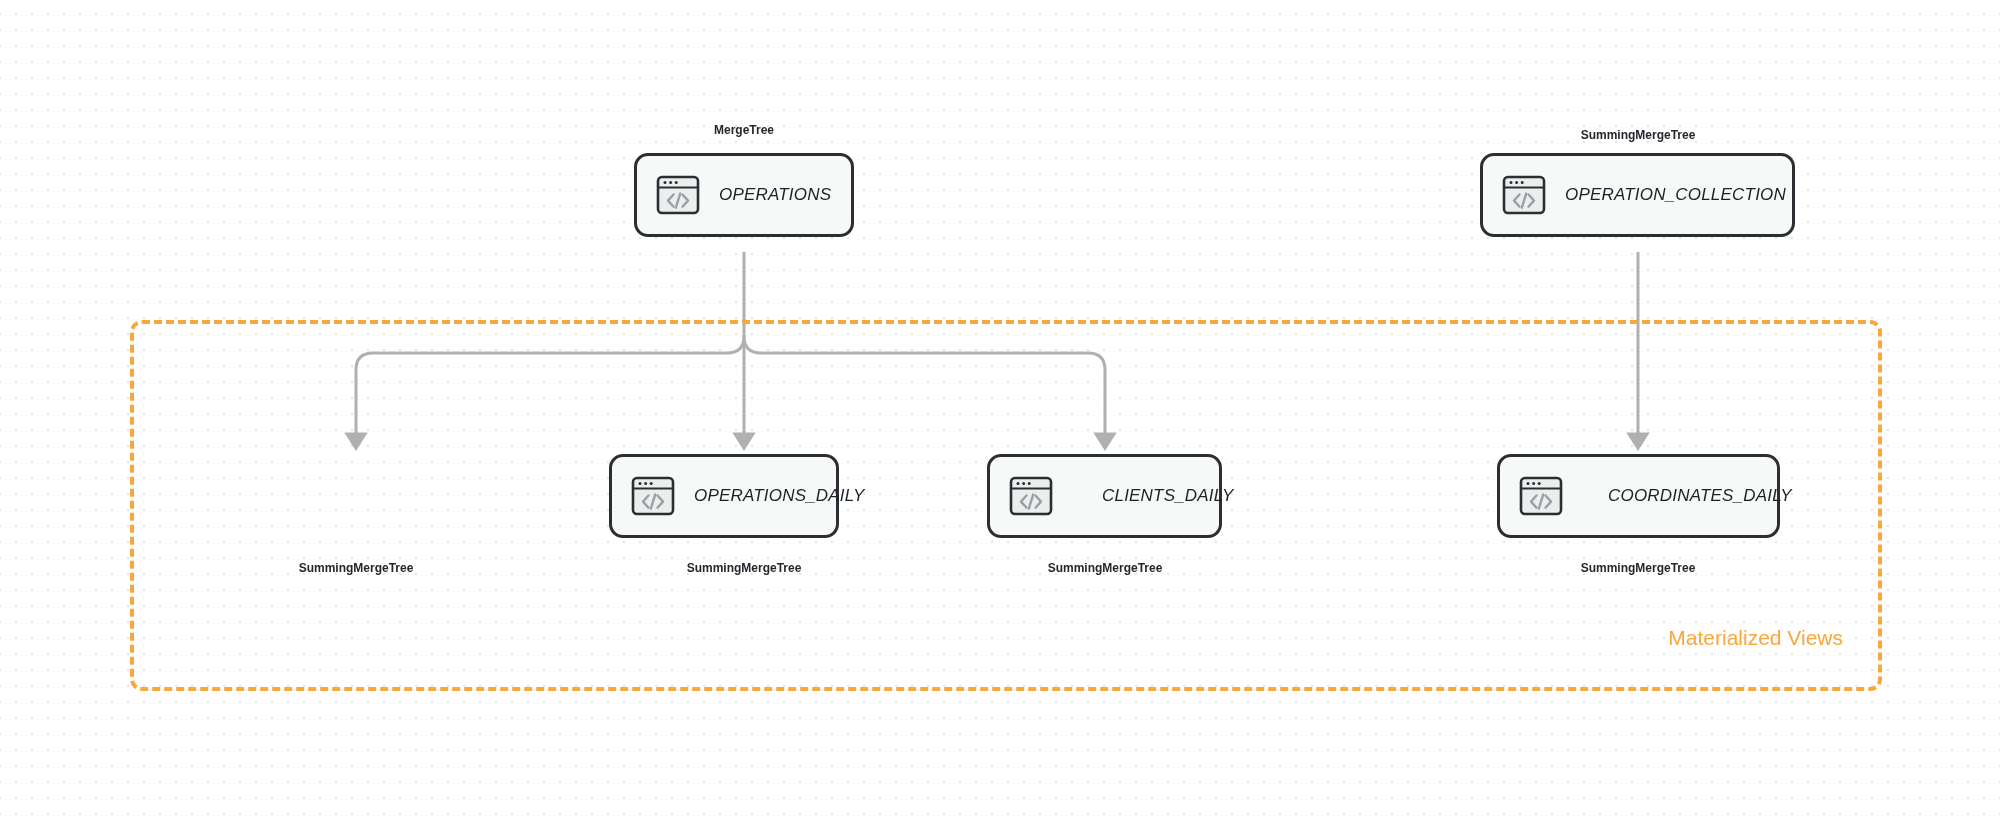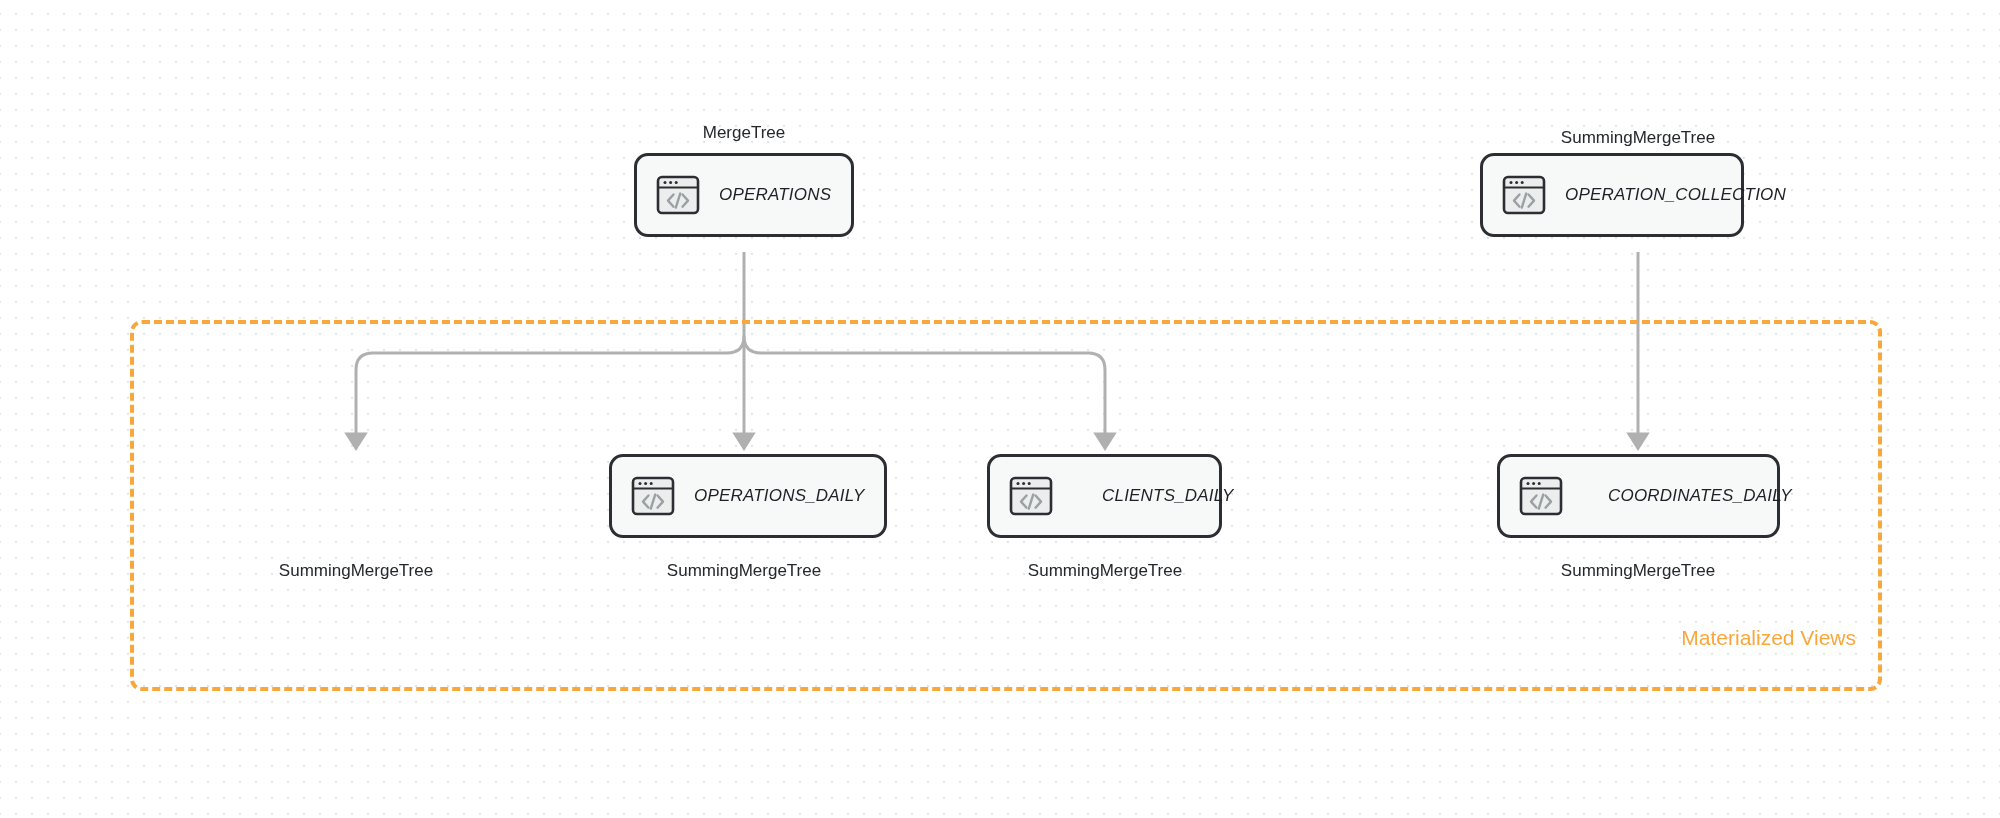--- a/index.html
+++ b/index.html
@@ -74,25 +74,26 @@
     font-size: 17px;
     color: #1d2025;
     letter-spacing: 0.2px;
     white-space: nowrap;
   }
 
   
   .engine-label {
     position: absolute;
     font-family: "Liberation Sans", sans-serif;
-    font-size: 17px;
+    font-size: 12px;
     color: #24272c;
     white-space: nowrap;
     text-align: center;
     transform: translateX(-50%);
+    font-weight: bold;
   }
 </style>
 </head>
 <body>
 
 <div id="canvas">
 
   <svg id="edges" viewBox="0 0 2000 818" xmlns="http://www.w3.org/2000/svg">
     <defs>
       <marker id="arrowhead" markerWidth="9" markerHeight="9" refX="3.2" refY="4.5" orient="auto" markerUnits="strokeWidth">
@@ -106,57 +107,57 @@
     <path d="M727,353 L373,353 Q356,353 356,370 L356,442" fill="none" stroke="#b0b0b0" stroke-width="3" marker-end="url(#arrowhead)"></path>
 
     <path d="M744,340 L744,442" fill="none" stroke="#b0b0b0" stroke-width="3" marker-end="url(#arrowhead)"></path>
 
     <path d="M761,353 L1088,353 Q1105,353 1105,370 L1105,442" fill="none" stroke="#b0b0b0" stroke-width="3" marker-end="url(#arrowhead)"></path>
 
     <path d="M1638,252 L1638,442" fill="none" stroke="#b0b0b0" stroke-width="3" marker-end="url(#arrowhead)"></path>
   </svg>
 
   <div class="mv-group" style="left:130px; top:320px; width:1752px; height:371px;"></div>
-  <div class="mv-label" style="right:144px; top:626px;text-align:right;">Materialized Views</div>
+  <div class="mv-label" style="right:157px; top:626px;text-align:right;">Materialized Views</div>
 
   <div class="engine-label" style="left:744px; top:123px;">MergeTree</div>
 
   <div class="node" style="left:634px; top:153px; width:220px;">
     <svg class="node-icon" viewBox="0 0 46 46" xmlns="http://www.w3.org/2000/svg">
       <rect x="3" y="5" width="40" height="36" rx="4" ry="4" fill="#eceded" stroke="#2b2e33" stroke-width="2.6"></rect>
       <line x1="3" y1="15.5" x2="43" y2="15.5" stroke="#2b2e33" stroke-width="2.2"></line>
       <circle cx="10" cy="10.4" r="1.5" fill="#2b2e33"></circle>
       <circle cx="15.6" cy="10.4" r="1.5" fill="#2b2e33"></circle>
       <circle cx="21.2" cy="10.4" r="1.5" fill="#2b2e33"></circle>
       <path d="M18.5 22.5 L13 28.6 L18.5 34.7" fill="none" stroke="#9aa0a6" stroke-width="2.4" stroke-linecap="round" stroke-linejoin="round"></path>
       <path d="M27.5 22.5 L33 28.6 L27.5 34.7" fill="none" stroke="#9aa0a6" stroke-width="2.4" stroke-linecap="round" stroke-linejoin="round"></path>
       <line x1="25.2" y1="21.6" x2="20.8" y2="35.6" stroke="#9aa0a6" stroke-width="2.4" stroke-linecap="round"></line>
     </svg>
     <span class="node-title">OPERATIONS</span>
   </div>
 
   <div class="engine-label" style="left:1638px; top:128px;">SummingMergeTree</div>
 
-  <div class="node" style="left:1480px; top:153px; width:264px;text-align:right;">
+  <div class="node" style="left:1480px; top:153px; width:315px;text-align:right;">
     <svg class="node-icon" viewBox="0 0 46 46" xmlns="http://www.w3.org/2000/svg">
       <rect x="3" y="5" width="40" height="36" rx="4" ry="4" fill="#eceded" stroke="#2b2e33" stroke-width="2.6"></rect>
       <line x1="3" y1="15.5" x2="43" y2="15.5" stroke="#2b2e33" stroke-width="2.2"></line>
       <circle cx="10" cy="10.4" r="1.5" fill="#2b2e33"></circle>
       <circle cx="15.6" cy="10.4" r="1.5" fill="#2b2e33"></circle>
       <circle cx="21.2" cy="10.4" r="1.5" fill="#2b2e33"></circle>
       <path d="M18.5 22.5 L13 28.6 L18.5 34.7" fill="none" stroke="#9aa0a6" stroke-width="2.4" stroke-linecap="round" stroke-linejoin="round"></path>
       <path d="M27.5 22.5 L33 28.6 L27.5 34.7" fill="none" stroke="#9aa0a6" stroke-width="2.4" stroke-linecap="round" stroke-linejoin="round"></path>
       <line x1="25.2" y1="21.6" x2="20.8" y2="35.6" stroke="#9aa0a6" stroke-width="2.4" stroke-linecap="round"></line>
     </svg>
     <span class="node-title">OPERATION_COLLECTION</span>
   </div>
 
   <div class="engine-label" style="left:356px; top:561px;">SummingMergeTree</div>
 
-  <div class="node" style="left:609px; top:454px; width:278px;">
+  <div class="node" style="left:609px; top:454px; width:230px;">
     <svg class="node-icon" viewBox="0 0 46 46" xmlns="http://www.w3.org/2000/svg">
       <rect x="3" y="5" width="40" height="36" rx="4" ry="4" fill="#eceded" stroke="#2b2e33" stroke-width="2.6"></rect>
       <line x1="3" y1="15.5" x2="43" y2="15.5" stroke="#2b2e33" stroke-width="2.2"></line>
       <circle cx="10" cy="10.4" r="1.5" fill="#2b2e33"></circle>
       <circle cx="15.6" cy="10.4" r="1.5" fill="#2b2e33"></circle>
       <circle cx="21.2" cy="10.4" r="1.5" fill="#2b2e33"></circle>
       <path d="M18.5 22.5 L13 28.6 L18.5 34.7" fill="none" stroke="#9aa0a6" stroke-width="2.4" stroke-linecap="round" stroke-linejoin="round"></path>
       <path d="M27.5 22.5 L33 28.6 L27.5 34.7" fill="none" stroke="#9aa0a6" stroke-width="2.4" stroke-linecap="round" stroke-linejoin="round"></path>
       <line x1="25.2" y1="21.6" x2="20.8" y2="35.6" stroke="#9aa0a6" stroke-width="2.4" stroke-linecap="round"></line>
     </svg>

